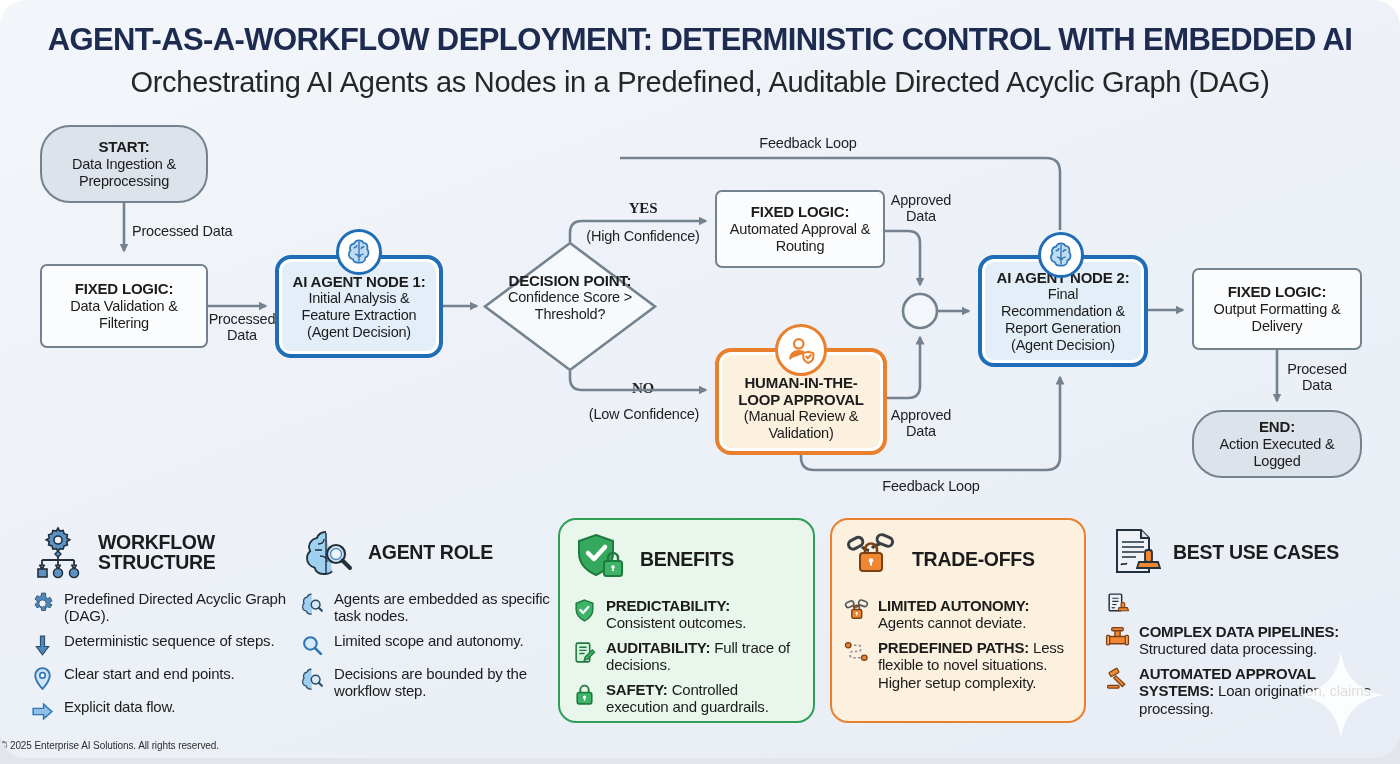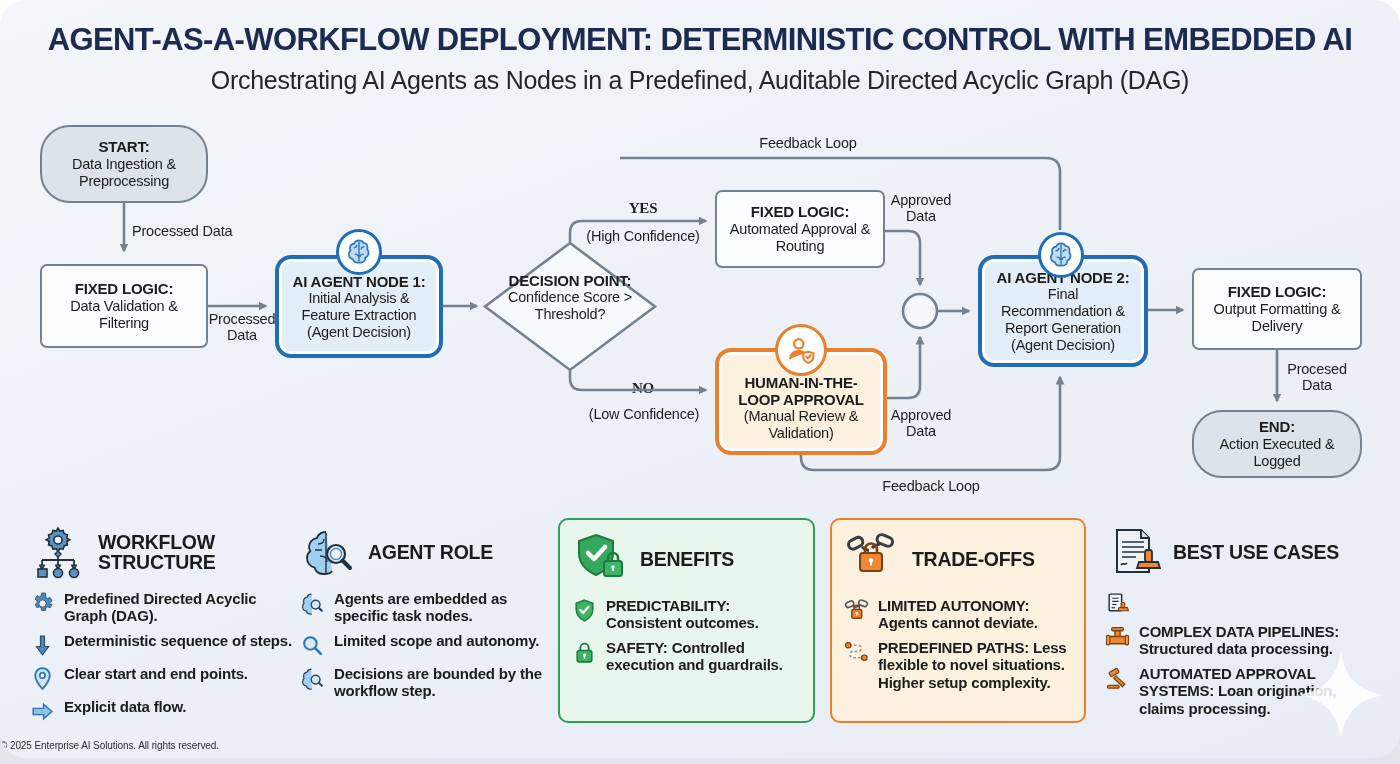--- a/index.html
+++ b/index.html
@@ -21,21 +21,21 @@
     background:linear-gradient(160deg,#f3f6fa 0%, #ecf0f7 55%, #e8edf5 100%);
     overflow:hidden;
   }
   
   .title{
     position:absolute; top:22px; left:0; width:100%; text-align:center;
     font-size:31px; font-weight:bold; letter-spacing:-0.6px; color:var(--navy);
   }
   .subtitle{
     position:absolute; top:66px; left:0; width:100%; text-align:center;
-    font-size:25px; font-weight:400; letter-spacing:-0.3px; color:#262626;
+    font-size:29px; font-weight:400; letter-spacing:-0.3px; color:#262626;
   }
   
   .node{
     position:absolute; display:flex; flex-direction:column; justify-content:center;
     text-align:center; padding:6px 9px; line-height:1.16; color:var(--ink);
   }
   .nt{font-weight:bold; font-size:15px; letter-spacing:-0.2px;}
   .nb{font-size:14.5px; letter-spacing:-0.2px;}
   .n-pill{background:var(--gray-fill); border:2.5px solid var(--gray); border-radius:30px;}
   .n-box{background:var(--node-fill); border:2.5px solid var(--gray); border-radius:7px;}
@@ -46,31 +46,31 @@
     align-items:center; justify-content:center; z-index:5;
   }
   .badge.b-blue{border:3px solid var(--blue); width:46px; height:46px;}
   .badge.b-orange{border:3px solid var(--orange); width:52px; height:52px;}
   
   .elab{position:absolute; font-size:14.5px; letter-spacing:-0.2px; color:#1f1f1f; text-align:center; line-height:1.12;}
   .elab.b{font-weight:bold; font-size:15px;font-family:Liberation Serif, serif;}
   .dia-text{position:absolute; text-align:center; line-height:1.14; color:var(--ink);}
   
   .panel{position:absolute; color:var(--ink);}
-  .panel-box{border-radius:10px; padding:11px 12px;}
+  .panel-box{border-radius:18px; padding:11px 12px;}
   .pb-green{background:var(--green-fill); border:2.5px solid var(--green);}
   .pb-orange{background:var(--orange-fill); border:2.5px solid var(--orange);}
   .panel-head{display:flex; align-items:center; gap:12px; margin-bottom:10px;}
   .ptitle{font-size:19.5px; font-weight:bold; letter-spacing:-0.3px; line-height:1.03;}
   .pitem{display:flex; gap:9px; margin-bottom:7px; align-items:flex-start;}
   .picon{flex:0 0 25px; width:25px; height:25px; margin-top:1px;}
   .picon svg{width:100%; height:100%;}
   .phicon{flex:0 0 56px; width:56px; height:56px;}
   .phicon svg{width:100%; height:100%;}
-  .ptext{font-size:15px; line-height:1.16; letter-spacing:-0.2px;font-weight:bold;}
+  .ptext{font-size:15px; line-height:1.16; letter-spacing:-0.2px;}
   .ptext b{letter-spacing:-0.2px;}
   .footer{
     position:absolute; top:740px; left:0; width:100%; 
     font-size:10px; color:#2e2e2e; letter-spacing:-0.1px;
   }
   .sparkle{position:absolute; z-index:2; opacity:0.85;}
 </style>
 </head>
 <body>
 
@@ -297,20 +297,30 @@
         <svg viewBox="0 0 24 24">
             <path d="M12 2l8 3v6c0 5-3.4 8.6-8 11-4.6-2.4-8-6-8-11V5z" fill="#3db468" stroke="#1f7a3d" stroke-width="1.4"></path>
             <path d="M8 11.5l2.7 2.7 5-5.5" fill="none" stroke="#fff" stroke-width="2.2" stroke-linecap="round"></path>
           </svg>
       </span>
       <span class="ptext"><b>PREDICTABILITY:</b> <span>Consistent outcomes.</span></span>
     </div>
     <div class="pitem">
       <span class="picon">
         <svg viewBox="0 0 24 24">
+            <rect x="4" y="3" width="13" height="18" rx="1.5" fill="#d9f0df" stroke="#1f7a3d" stroke-width="1.5"></rect>
+            <path d="M7 7h7M7 10h7M7 13h5" stroke="#1f7a3d" stroke-width="1.3"></path>
+            <path d="M12.5 16.5l7-7 2.2 2.2-7 7-3 .8z" fill="#3db468" stroke="#1f7a3d" stroke-width="1.2"></path>
+          </svg>
+      </span>
+      <span class="ptext"><b>AUDITABILITY:</b> <span>Full trace of decisions.</span></span>
+    </div>
+    <div class="pitem">
+      <span class="picon">
+        <svg viewBox="0 0 24 24">
             <rect x="5" y="10" width="14" height="11" rx="2" fill="#3db468" stroke="#1f7a3d" stroke-width="1.5"></rect>
             <path d="M8 10V7.5a4 4 0 0 1 8 0V10" fill="none" stroke="#1f7a3d" stroke-width="1.8"></path>
             <circle cx="12" cy="14.5" r="1.6" fill="#fff"></circle>
             <rect x="11.3" y="14.5" width="1.4" height="3.4" fill="#fff"></rect>
           </svg>
       </span>
       <span class="ptext"><b>SAFETY:</b> <span>Controlled execution and guardrails.</span></span>
     </div>
   </div>
 

